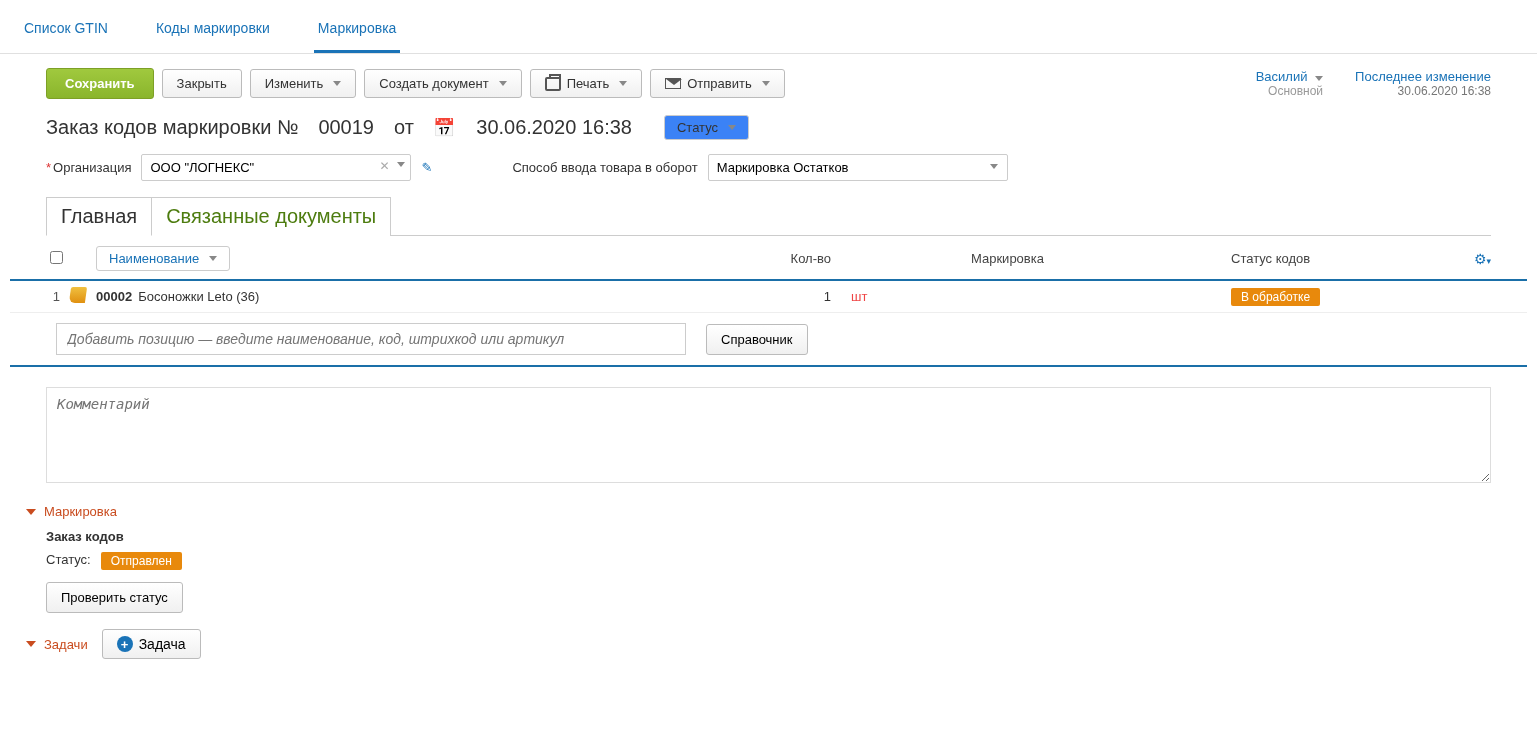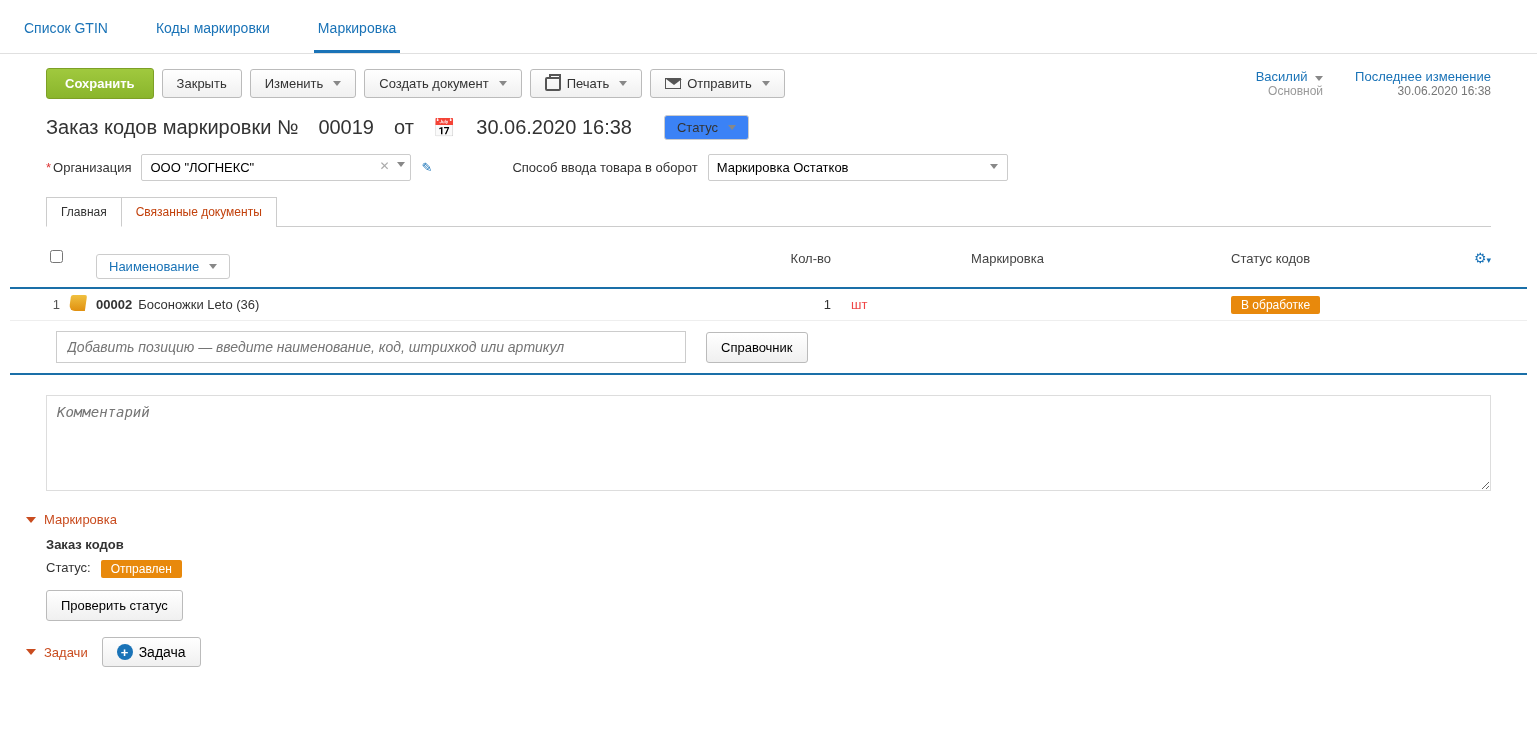--- a/index.html
+++ b/index.html
@@ -30,29 +30,29 @@
 .req { color: #d33; margin-right: 2px; }
 .text-input { border: 1px solid #ccc; padding: 5px 8px; border-radius: 2px; min-width: 270px; font-size: 13px; }
 .org-wrap { position: relative; display: inline-block; }
 .org-clear { position: absolute; right: 22px; top: 5px; color: #aaa; cursor: pointer; font-size:12px; }
 .org-caret { position: absolute; right: 6px; top: 8px; }
 .pencil { color: #1a73b7; cursor: pointer; font-size: 13px; }
 .select-wrap { position: relative; display: inline-block; }
 .select-wrap .text-input { min-width: 300px; padding-right: 26px; }
 
 .sub-tabs { display: flex; padding: 0 46px; }
-.sub-tab { border: 1px solid #ccc; border-bottom: none; padding: 7px 14px; margin-right: -1px; background: #fff; font-size: 12px; cursor: pointer; }
+.sub-tab { border: 1px solid #ccc; border-bottom: none; padding: 7px 14px; margin-right: -1px; background: #fff; font-size: 20px; cursor: pointer; }
 .sub-tab.active { border-bottom: 1px solid #fff; position: relative; z-index: 2; }
-.sub-tab:not(.active) { color: #c2410c; background: #fff; }
+.sub-tab:not(.active) { color: #4d7c0f; background: #fff; }
 .sub-tabs-line { border-bottom: 1px solid #ccc; margin: -1px 46px 0 46px; }
 
 .table-wrap { padding: 0 10px; }
 .thead { display: flex; align-items: center; padding: 10px 36px 8px; border-bottom: 2px solid #1a6fa8; color: #444; }
 .th-check { width: 50px; padding-left: 4px; }
-.th-name { flex: 1; margin-top: 17px; }
+.th-name { flex: 1; }
 .name-dd { display: inline-flex; align-items: center; gap: 6px; border: 1px solid #ccc; padding: 4px 12px; border-radius: 3px; color: #1a73b7; background: #fff; }
 .th-qty { width: 120px; text-align: right; padding-right: 20px; }
 .th-unit { width: 120px; }
 .th-mark { width: 260px; }
 .th-status { width: 230px; }
 .th-gear { width: 30px; color: #1a73b7; font-size: 14px; text-align: right; }
 
 .trow { display: flex; align-items: center; padding: 6px 36px; border-bottom: 1px solid #eee; }
 .td-num { width: 14px; text-align: right; color: #555; margin-right: 4px; }
 .td-icon { width: 22px; }

